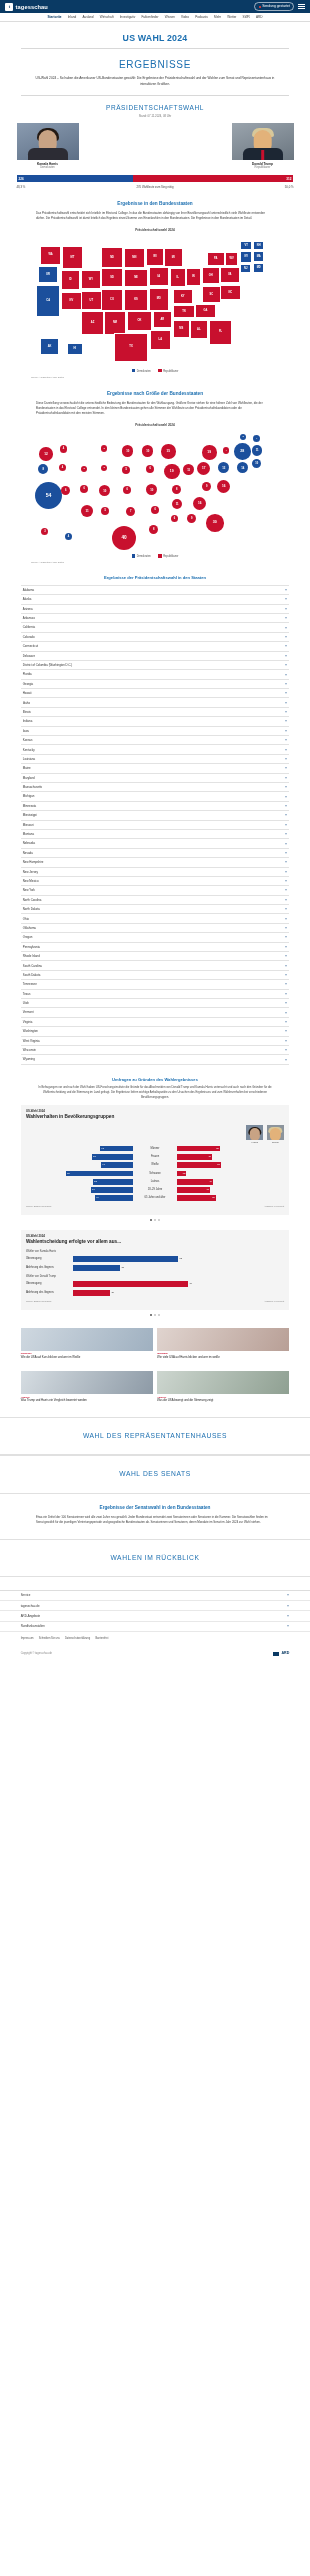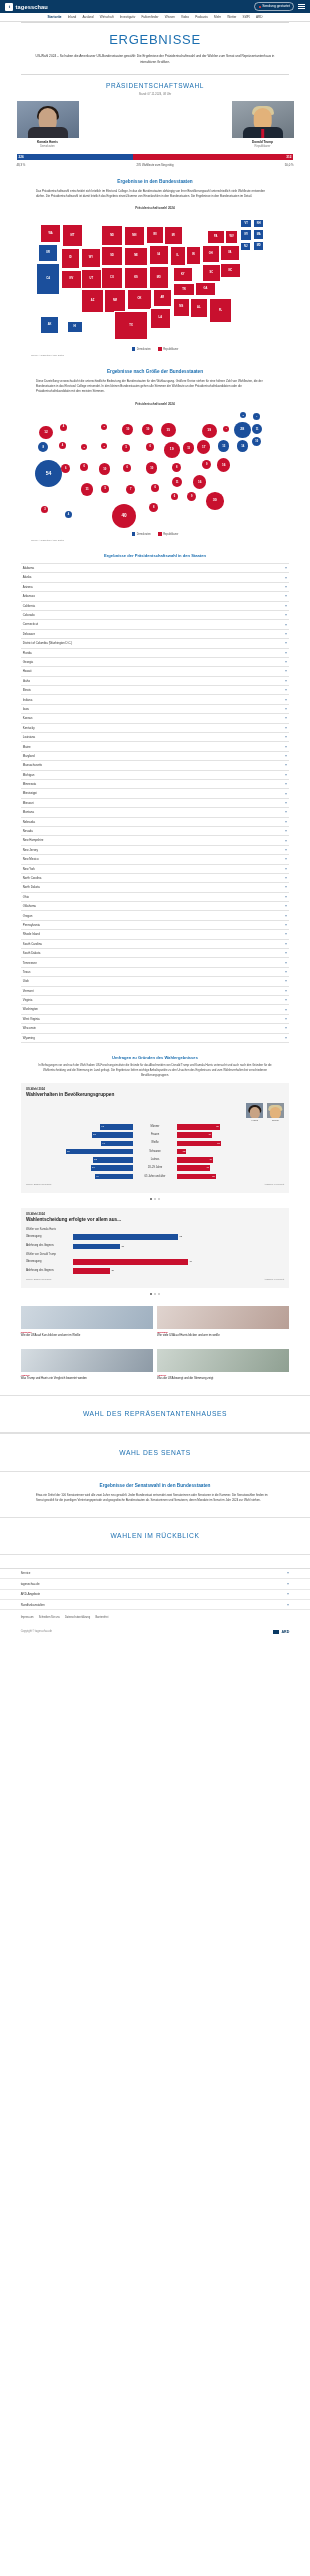--- a/index.html
+++ b/index.html
@@ -62,21 +62,21 @@
     font-size:8.8px;
     font-weight:bold;
     padding:10.3px 0 3.1px;
     letter-spacing:0.2px;
   }
   .rule { height:0.5px; background:#d8d8d8; margin:0 20.7px; }
 
   .section-head {
     text-align:center;
     color:#1c6fb0;
-    font-size:13px;
+    font-size:10px;
     letter-spacing:0.7px;
     padding:9.3px 0 4.1px;
     font-weight:normal;
   }
   .intro-text {
     margin:0 31px 8.3px;
     text-align:center;
     font-size:3.2px;
     color:#333;
     line-height:1.7;
@@ -252,20 +252,21 @@
     <span>Faktenfinder</span>
     <span>Wissen</span>
     <span>Video</span>
     <span>Podcasts</span>
     <span>Mehr</span>
     <span>Wetter</span>
     <span>SWR</span>
     <span>ARD</span>
   </div>
 
+  <div class="main-title">US WAHL 2024</div>
   <div class="rule"></div>
 
   <div class="section-head">ERGEBNISSE</div>
   <div class="intro-text">US-Wahl 2024 – So haben die Amerikaner US-Bundesstaaten gewählt: Die Ergebnisse der Präsidentschaftswahl und der Wahlen zum Senat und Repräsentantenhaus in interaktiven Grafiken.</div>
   <div class="rule"></div>
 
   <div class="cand-title">PRÄSIDENTSCHAFTSWAHL</div>
   <div class="cand-sub">Stand: 07.11.2024, 08 Uhr</div>
 
   <div class="cand-row">

